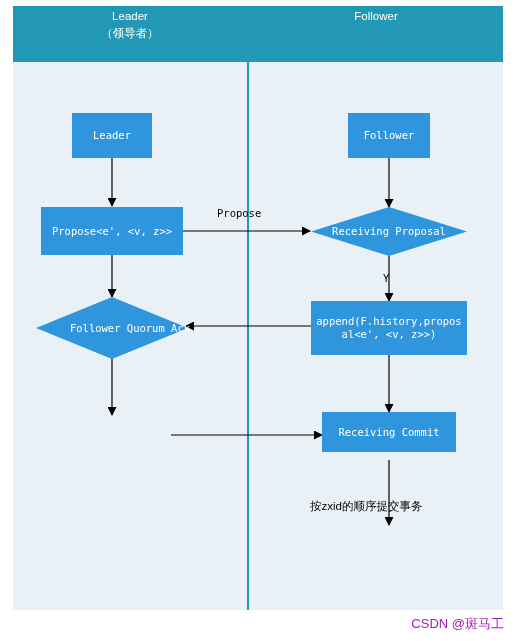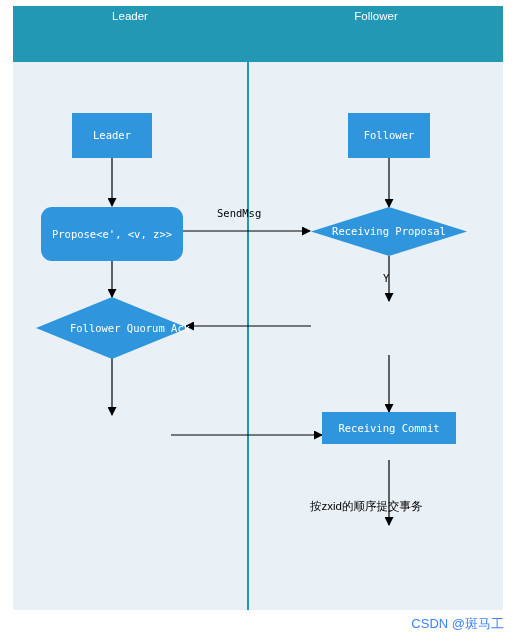--- a/index.html
+++ b/index.html
@@ -100,21 +100,21 @@
   }
   .edge-label.cn {
     font-family: "Liberation Sans", sans-serif;
     font-size: 11.5px;
     margin-top: 22px;
   }
   .watermark {
     position: absolute;
     right: 12px;
     bottom: 8px;
-    color: #3b82f6;
+    color: #a21caf;
     font-size: 13px;
     font-family: "Liberation Sans", sans-serif;
   }
   svg.arrows {
     position: absolute;
     left: 0;
     top: 0;
     width: 516px;
     height: 641px;
     pointer-events: none;
@@ -122,20 +122,21 @@
 </style>
 </head>
 <body>
 
 <div id="canvas">
 
   <div class="header-band"></div>
 
   <div class="header-col" style="left:13px; width:234px;">
     <span>Leader</span>
+    <span class="l2">（领导者）</span>
   </div>
   <div class="header-col" style="left:249px; width:254px;">
     <span>Follower</span>
   </div>
 
   <div class="body-band"></div>
   <div class="divider"></div>
 
   <svg class="arrows">
     <defs>
@@ -160,41 +161,42 @@
 
     <line x1="311" y1="326" x2="186" y2="326" stroke="#000000" stroke-width="1.2" marker-end="url(#ah)"></line>
 
     <line x1="389" y1="355" x2="389" y2="412" stroke="#000000" stroke-width="1.2" marker-end="url(#ah)"></line>
 
     <line x1="389" y1="460" x2="389" y2="525" stroke="#000000" stroke-width="1.2" marker-end="url(#ah)"></line>
   </svg>
 
   <div class="node" style="left:72px; top:113px; width:80px; height:45px;">Leader</div>
 
-  <div class="node" style="left:41px; top:207px; width:142px; height:54px;border-radius:11px;">Propose&lt;e', &lt;v, z&gt;&gt;</div>
+  <div class="node" style="left:41px; top:207px; width:142px; height:48px;">Propose&lt;e', &lt;v, z&gt;&gt;</div>
 
   <div class="diamond-wrap" style="left:36px; top:297px; width:152px; height:62px;">
     <svg width="152" height="62" viewBox="0 0 152 62">
       <polygon points="76,0 152,31 76,62 0,31" fill="#2f96dd"></polygon>
     </svg>
     <div class="diamond-label" style="padding:0 18px;">Follower Quorum Ack</div>
   </div>
 
 
   <div class="node" style="left:348px; top:113px; width:82px; height:45px;">Follower</div>
 
   <div class="diamond-wrap" style="left:311px; top:207px; width:156px; height:49px;">
     <svg width="156" height="49" viewBox="0 0 156 49">
       <polygon points="78,0 156,24.5 78,49 0,24.5" fill="#2f96dd"></polygon>
     </svg>
     <div class="diamond-label">Receiving Proposal</div>
   </div>
 
-
-  <div class="node" style="left:322px; top:412px; width:134px; height:32px;">Receiving Commit</div>
-
-
-  <div class="edge-label" style="left:217px; top:207px;">SendMsg</div>
+  <div class="node" style="left:311px; top:301px; width:156px; height:54px;">append(F.history,proposal&lt;e', &lt;v, z&gt;&gt;)</div>
+
+  <div class="node" style="left:322px; top:412px; width:134px; height:40px;">Receiving Commit</div>
+
+
+  <div class="edge-label" style="left:217px; top:207px;">Propose</div>
   <div class="edge-label" style="left:383px; top:272px;">Y</div>
   <div class="edge-label cn" style="left:310px; top:477px;">按zxid的顺序提交事务</div>
 
   <div class="watermark">CSDN @斑马工</div>
 </div>
 
 </body></html>

